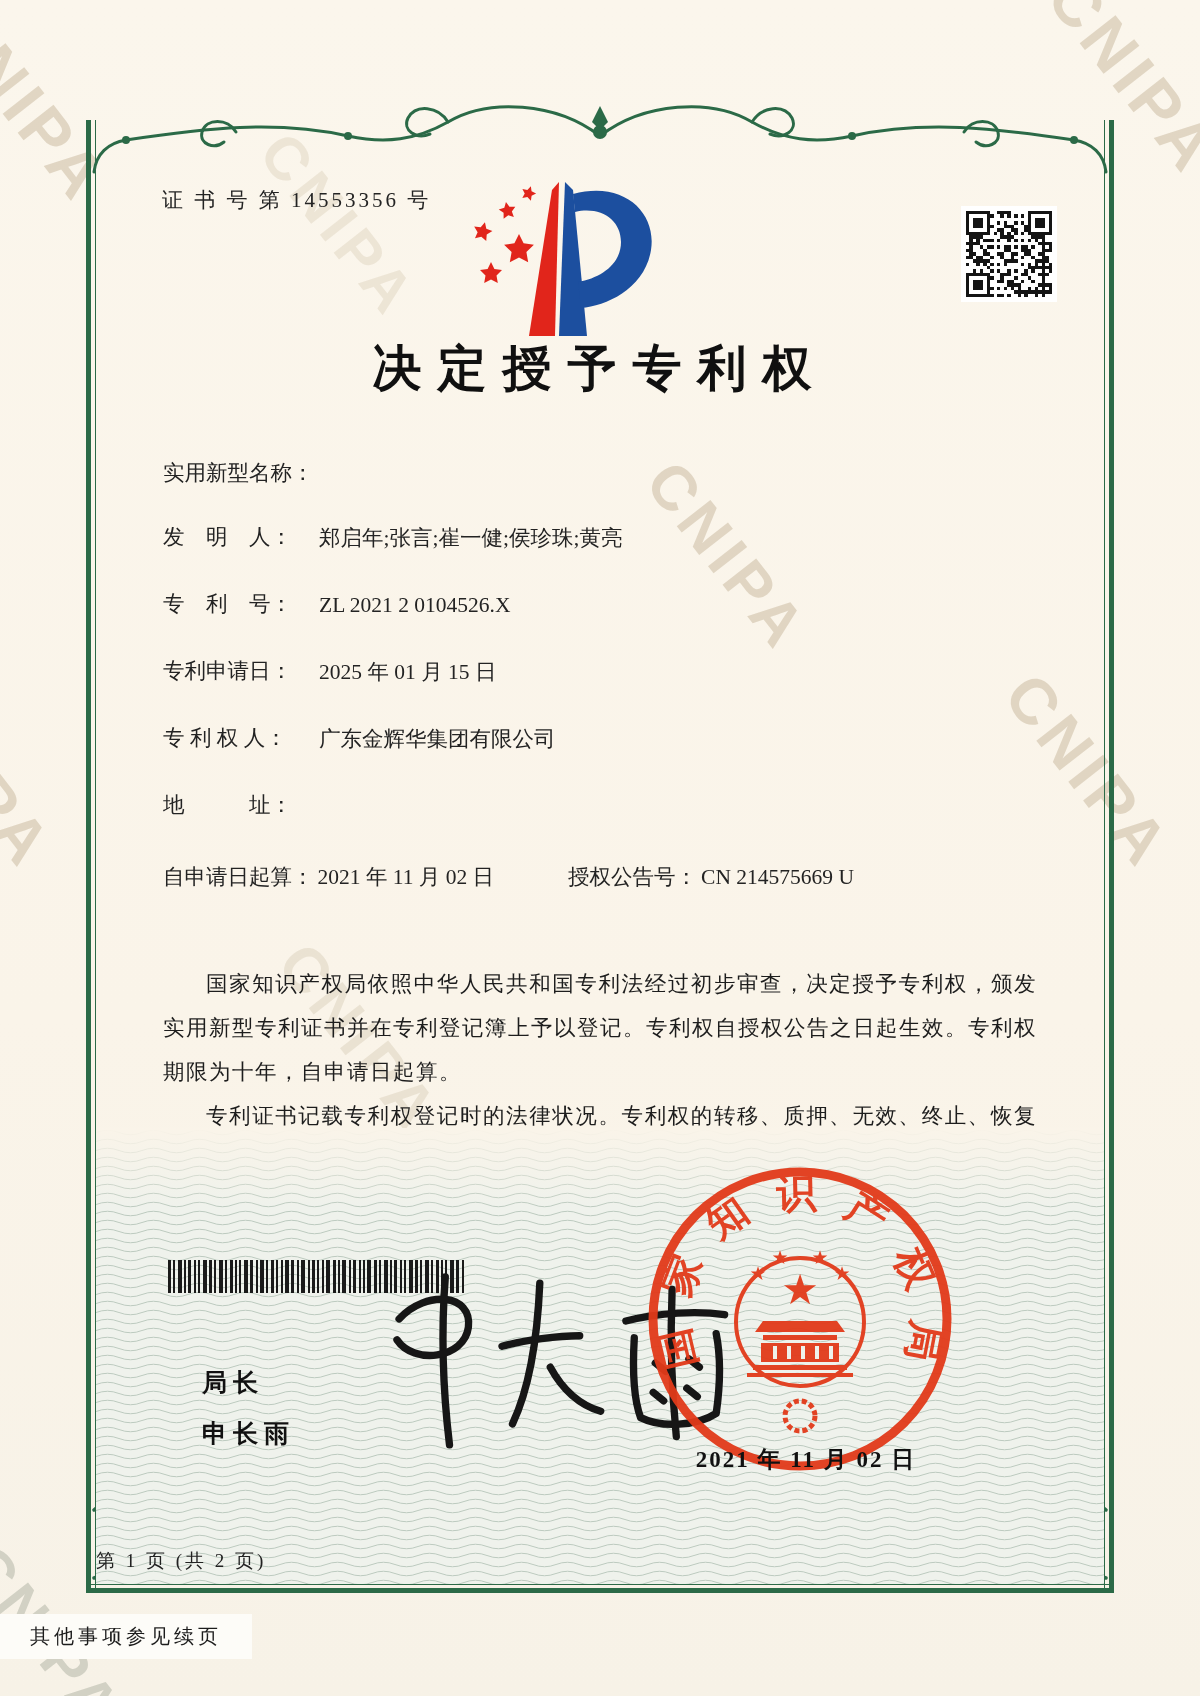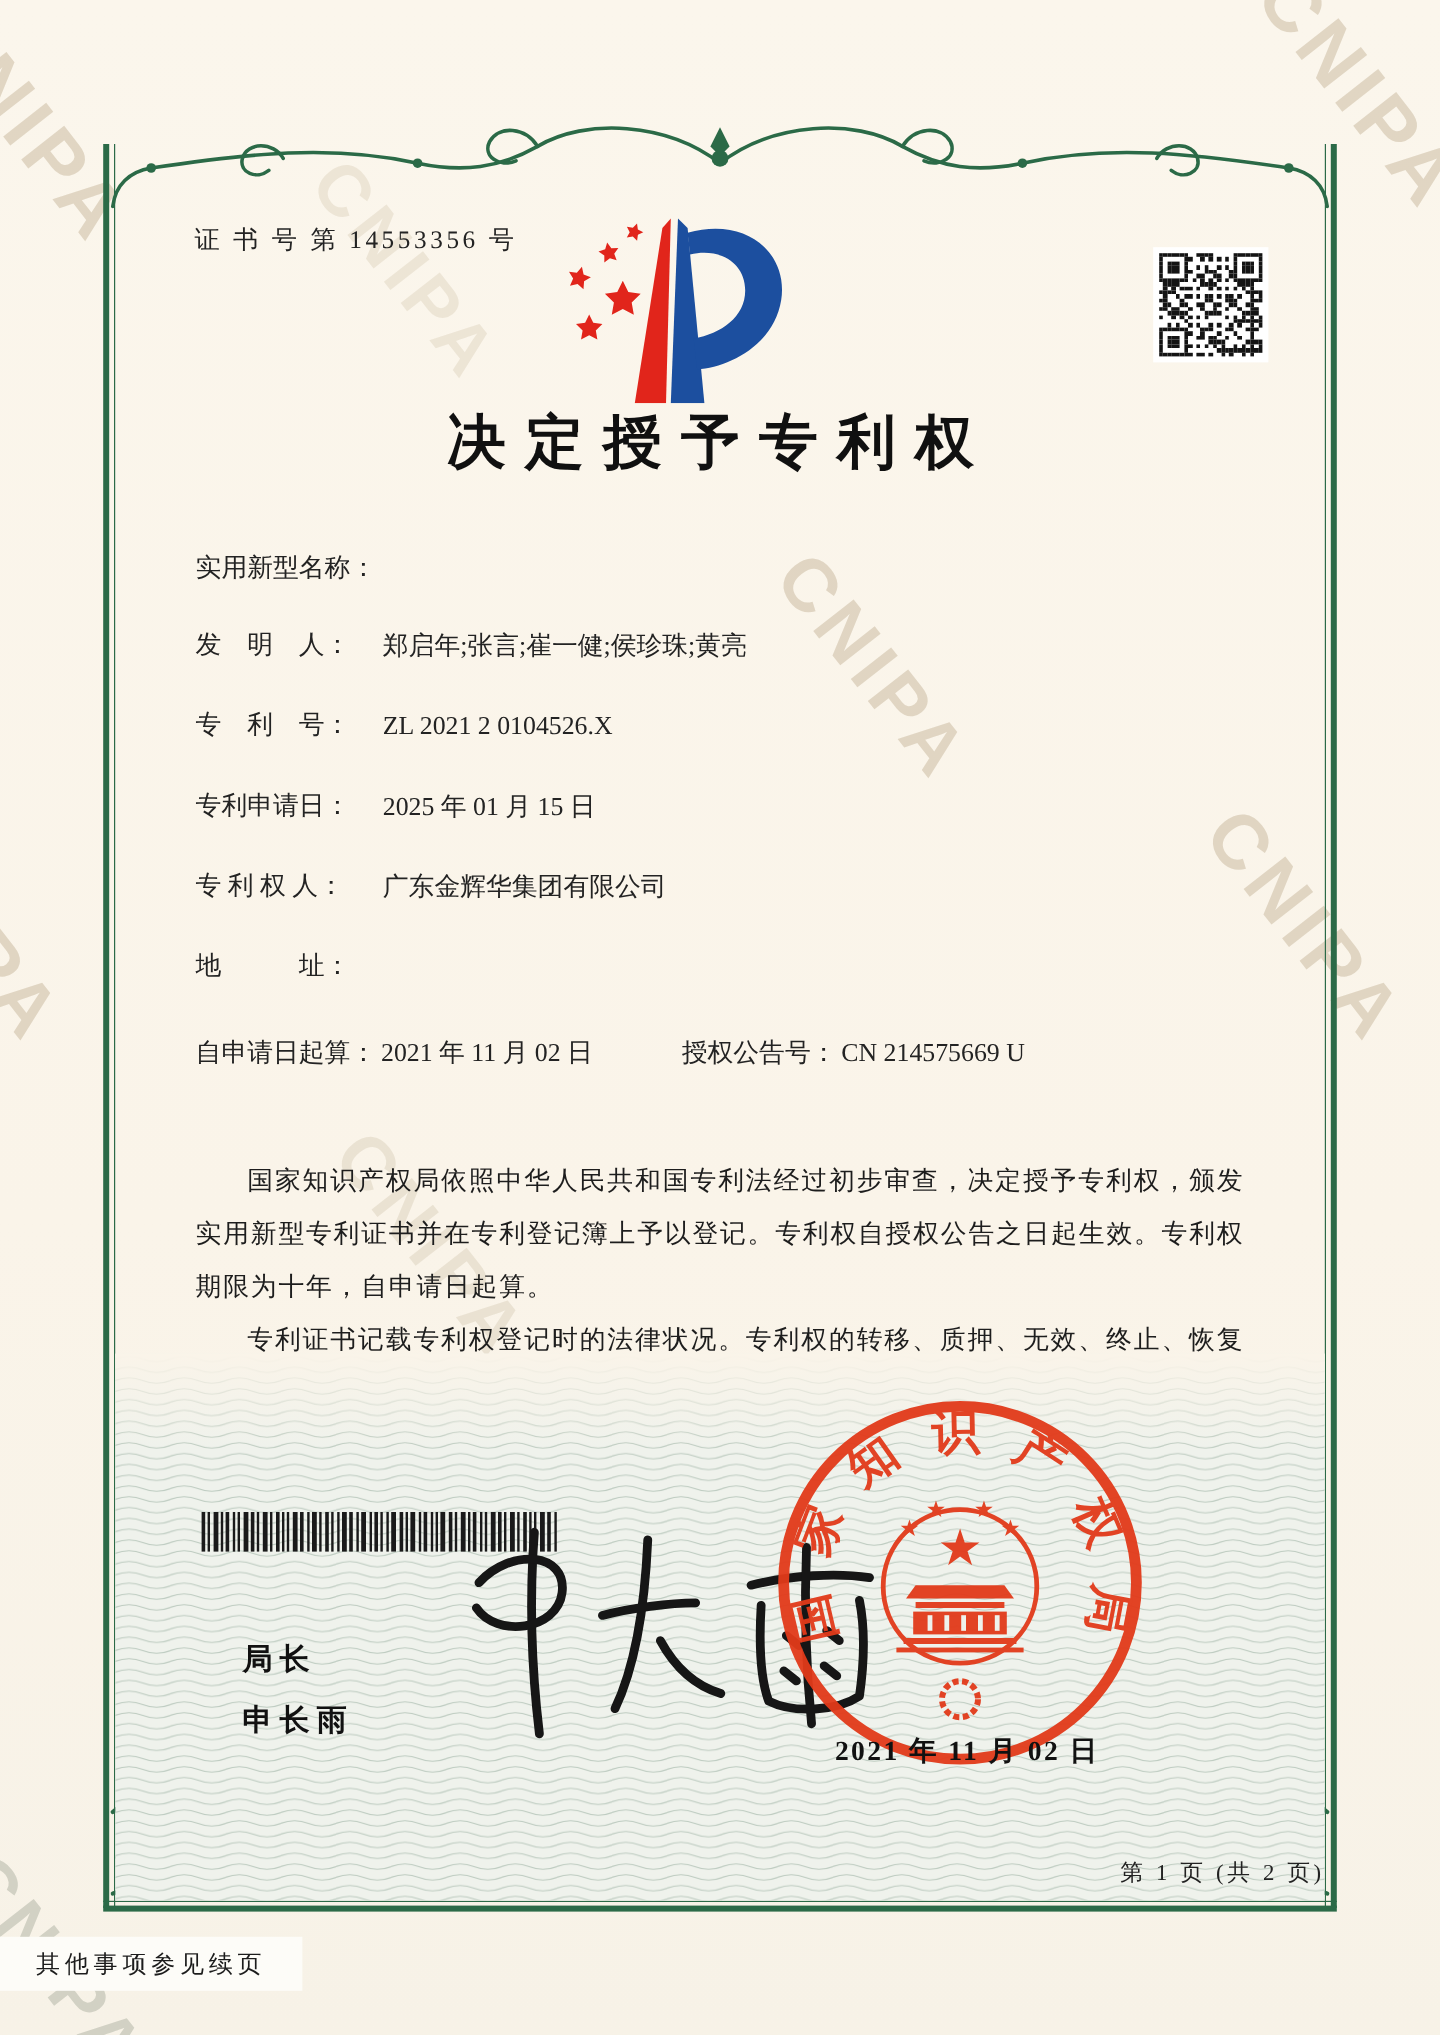--- a/index.html
+++ b/index.html
@@ -48,21 +48,21 @@
       background:linear-gradient(#faf4e9,rgba(250,244,233,0));}
   .barcode{position:absolute;left:72px;top:132px;width:320px;height:33px;display:flex;align-items:stretch;}
   .barcode span{background:#1a1a1a;height:100%;flex:none;}
   .director{position:absolute;left:67px;top:238px;font-size:25px;font-weight:600;
       letter-spacing:6px;color:#111;}
   .director div{margin-bottom:18px;margin-left:39px;}
   .signature{position:absolute;left:248px;top:130px;}
   .seal{position:absolute;left:549px;top:36px;opacity:.95;}
   .seal-date{position:absolute;left:545px;top:316px;width:330px;text-align:center;
       font-size:23px;letter-spacing:2px;color:#111;font-weight:600;}
-  .page-num{position:absolute;left:0;top:420px;width:100%;text-align:right;
+  .page-num{position:absolute;left:0;top:420px;width:100%;text-align:left;
       font-size:19px;letter-spacing:3px;color:#222;}
   
   .cont-note{position:absolute;left:0;top:1614px;width:100%;text-align:left;}
   .cont-note span{display:inline-block;background:#fdfcf8;padding:9px 30px;
       font-size:20px;letter-spacing:4px;color:#1c1c1c;}
 </style>
 </head>
 <body>
 
 <div class="page">

